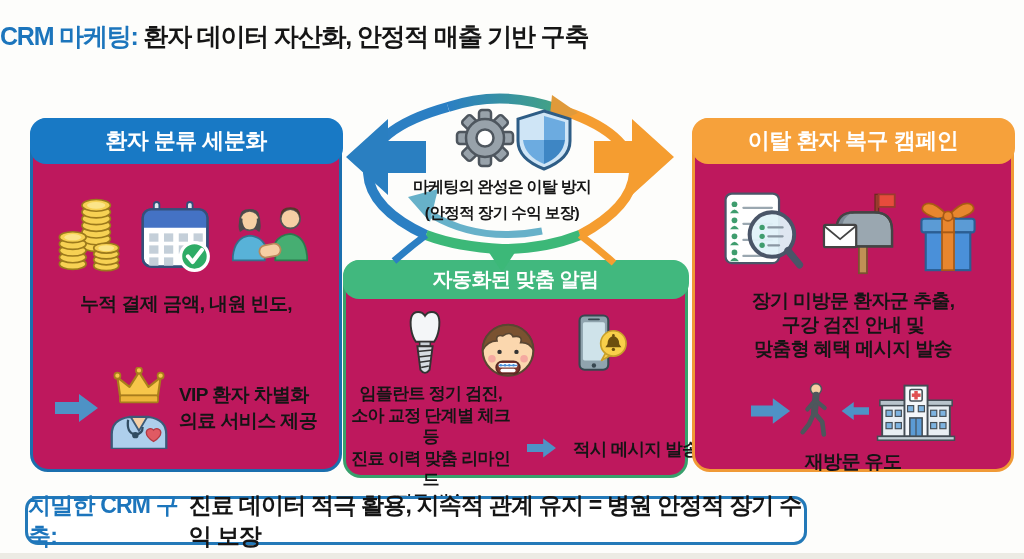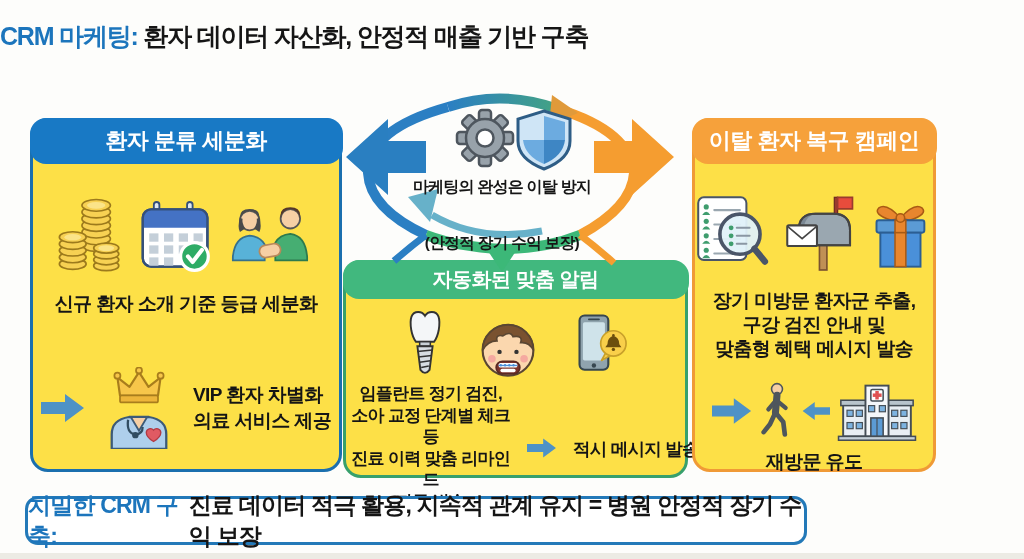--- a/index.html
+++ b/index.html
@@ -10,24 +10,24 @@
   }
 
   
   .title {
     position:absolute; left:0; top:20px; width:100%; text-align:left;
     font-size:25px; font-weight:800; letter-spacing:-1.2px; color:#151515;
   }
   .title .accent { color:#1c75bc; }
 
   
-  .panel { position:absolute; background:#fde047; border-radius:18px; }
+  .panel { position:absolute; background:#be185d; border-radius:18px; }
   #panel-segment  { left:30px;  top:118px; width:312px; height:354px; border:3.5px solid #1b6fae; }
   #panel-automation { left:343px; top:260px; width:345px; height:218px; border:3.5px solid #38a06c;padding-left:20px; }
-  #panel-recovery { left:692px; top:118px; width:244px; height:354px; border:3.5px solid #f09a36; }
+  #panel-recovery { left:692px; top:118px; width:322px; height:354px; border:3.5px solid #f09a36; }
 
   .panel-header {
     position:absolute; left:-3.5px; right:-3.5px; top:-3.5px; height:46px;
     border-radius:16px; color:#fff; font-weight:800; font-size:22px;
     display:flex; align-items:center; justify-content:center; letter-spacing:-0.5px;
   }
   #panel-segment .panel-header { background:#1879c5; }
   #panel-automation .panel-header { background:#41b87e; height:39px; font-size:20px; }
   #panel-recovery .panel-header { background:#f6a13b; }
 
@@ -43,21 +43,21 @@
     position:absolute; left:4px; right:4px; text-align:center;
     font-weight:700; letter-spacing:-0.6px;
   }
   #panel-segment .body-text { top:170px; font-size:19px; line-height:26px; }
   #panel-recovery .body-text { top:168px; font-size:19px; line-height:24px; }
 
   .result-row {
     position:absolute; left:0; right:0; display:flex;
     align-items:center; justify-content:center;
   }
-  #panel-segment .result-row { top:246px; gap:24px; }
+  #panel-segment .result-row { top:246px; gap:10px; }
   .vip-stack { display:flex; flex-direction:column; align-items:center; }
   .result-text { font-size:19px; font-weight:700; letter-spacing:-0.6px; line-height:26px; text-align:left; }
 
   
   .mid-content {
     position:absolute; top:120px; left:4px; right:4px;
     display:flex; align-items:center; justify-content:center; gap:16px;
   }
   .mid-text { width:196px; font-size:17px; line-height:21.5px; font-weight:700; letter-spacing:-0.7px; text-align:center; }
   .mid-result { width:108px; display:flex; flex-direction:row; align-items:center; }
@@ -68,21 +68,21 @@
   .recovery-label { position:absolute; left:0; right:0; top:328px; text-align:center; font-size:19px; font-weight:700; letter-spacing:-0.6px; }
 
   
   #cycle { position:absolute; left:330px; top:85px; width:360px; height:195px; z-index:6; pointer-events:none; }
   .cycle-caption1 {
     position:absolute; left:372px; top:177px; width:260px; z-index:7; text-align:center;
     font-size:16px; font-weight:800; letter-spacing:-0.8px;
   }
   .cycle-caption2 {
     position:absolute; left:372px; top:203px; width:260px; z-index:7; text-align:center;
-    font-size:15.5px; font-weight:700; letter-spacing:-0.6px;margin-top:30px;
+    font-size:15.5px; font-weight:700; letter-spacing:-0.6px;
   }
 
   
   .footer-bar {
     position:absolute; left:25px; top:496px; width:782px; height:49px;
     background:#fff; border:3.5px solid #2379b8; border-radius:13px;
     display:flex; align-items:center; justify-content:center;
     font-size:23px; font-weight:800; letter-spacing:-0.8px; color:#151515;
   }
   .footer-bar .accent { color:#1c75bc; }
@@ -205,21 +205,21 @@
         <path d="M40 14 Q43 24 40 30 L34 26 Q38 20 37 15 Z" fill="#4a4a4a"></path>
         <circle cx="75" cy="15" r="11" fill="#f6cfa4" stroke="#555555" stroke-width="2"></circle>
         <path d="M64 15 A11 11 0 0 1 86 15 L86 11 Q86 2 75 2 Q64 2 64 11 Z" fill="#55382a"></path>
         <line x1="40" y1="50" x2="52" y2="53" stroke="#58b2d8" stroke-width="12"></line>
         <line x1="64" y1="48" x2="52" y2="52" stroke="#46ae72" stroke-width="12"></line>
         <rect x="40" y="44" width="24" height="14" rx="7" fill="#f6cfa4" stroke="#b9885a" stroke-width="2" transform="rotate(-10 52 51)"></rect>
       </svg>
     </div>
 
     <div class="body-text">
-      <div>신규 환자 소개 기준 등급 세분화</div>
+      <div>누적 결제 금액, 내원 빈도,</div>
     </div>
 
     <div class="result-row">
       <svg width="44" height="30" viewBox="0 0 44 30">
         <polygon points="0,9 24,9 24,1 43,15 24,29 24,21 0,21" fill="#4e92c6"></polygon>
       </svg>
       <div class="vip-stack">
         <svg width="52" height="38" viewBox="0 0 58 44">
           <path d="M7 33 L4 12 L18 23 L29 6 L40 23 L54 12 L51 33 Z" fill="#f7c64a" stroke="#a87d1c" stroke-width="2.5" stroke-linejoin="round"></path>
           <circle cx="4" cy="10" r="3.5" fill="#f7c64a" stroke="#a87d1c" stroke-width="2"></circle>

